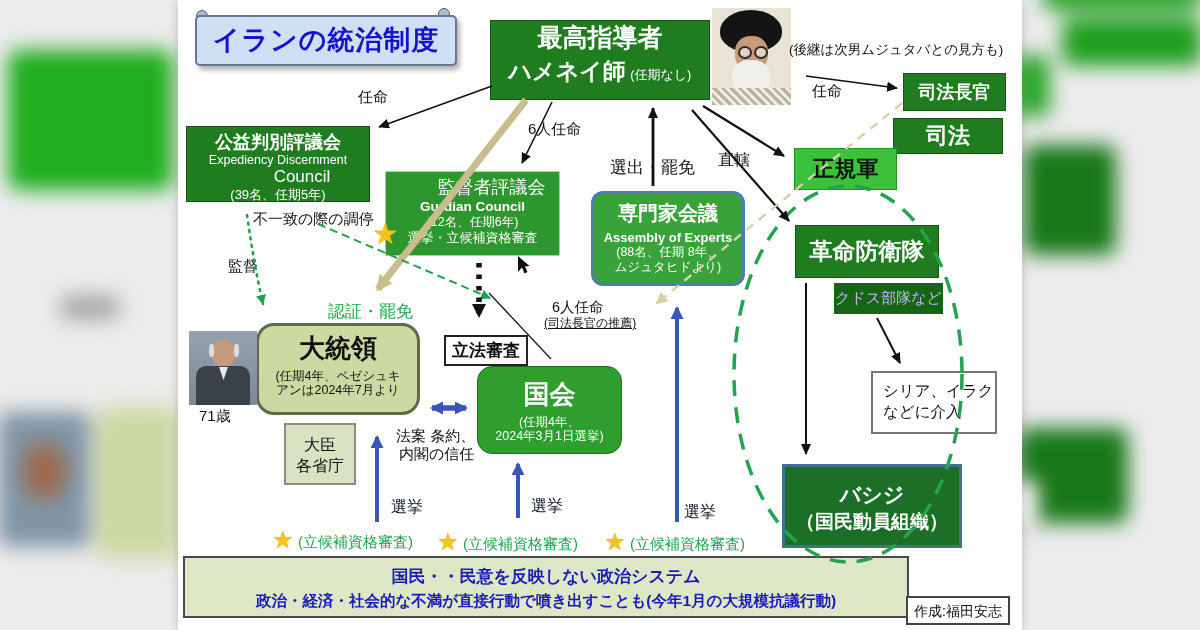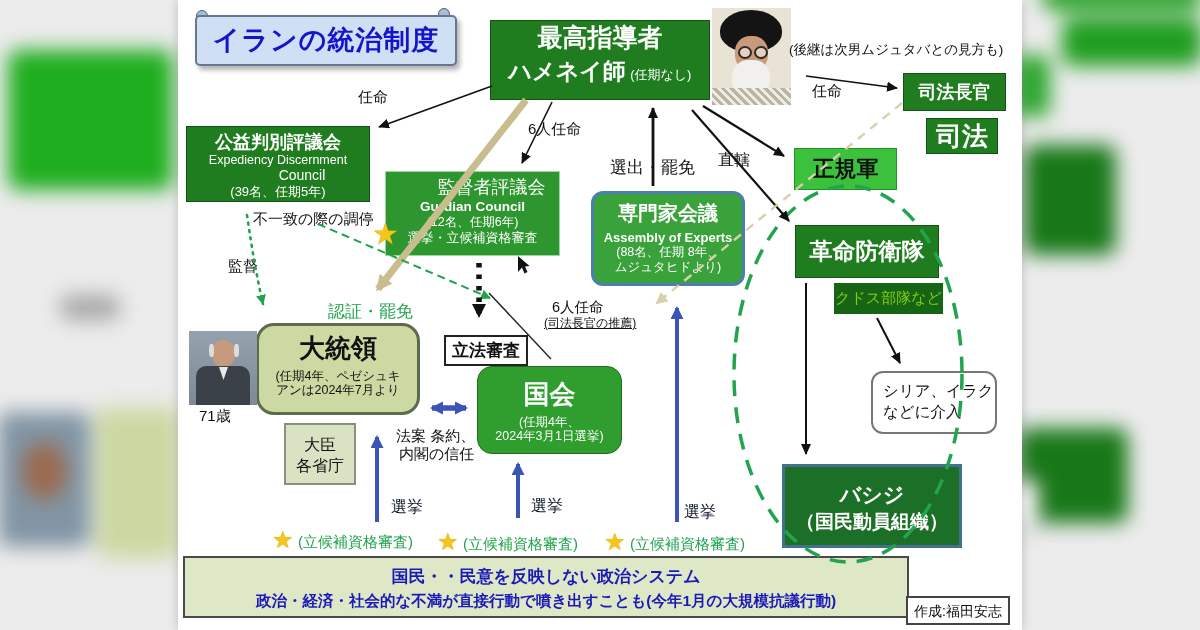--- a/index.html
+++ b/index.html
@@ -18,21 +18,21 @@
   .dkgreen{background:#1f7d1f;border:1px solid #135313;}
   .mdgreen{background:#2e962e;border:1px solid #9fd89f;}
   .brgreen{background:#3cc13c;border:1px solid #249124;color:#111;}
   .boxgreen{background:#3aa23a;border:3px solid #4d7fae;border-radius:12px;}
   .kokkai{background:#2f9e2f;border:1px solid #1c6e1c;border-radius:15px;}
   .olive{background:#ccd9a2;border:3px solid #5d6b4d;border-radius:18px;color:#111;}
   .minis{background:#d9e3c4;border:2px solid #8a8f82;color:#111;}
   .whitebox{background:#fff;border:2px solid #222;color:#111;}
   .syria{background:#fff;border:2px solid #777;color:#111;text-align:left;}
   .basij{background:#1c6f26;border:3px solid #44708e;}
-  .quds{background:#156515;border:none;color:#84cc16;}
+  .quds{background:#156515;border:none;color:#c4b5fd;}
   .banner{background:#cfe0f5;border:2px solid #66788f;border-radius:5px;
           box-shadow:3px 4px 5px rgba(0,0,0,.30);color:#1414cc;text-align:center;}
   .knob{position:absolute;width:10px;height:10px;border-radius:50%;
         background:#a9bdd8;border:1.5px solid #4f6076;}
   .lbl{position:absolute;color:#111;white-space:nowrap;line-height:1.15;}
   .green-lbl{color:#1fa34c;}
   .blue-lbl{color:#0f172a;}
   .star{position:absolute;color:#f6c51a;text-shadow:0 0 1px #b8860b;line-height:1;}
   .bbanner{background:#dfe8c6;border:2px solid #4a4a4a;color:#1a1ab8;text-align:center;
            box-sizing:border-box;}
@@ -109,29 +109,29 @@
     <div class="beard"></div>
     <div class="shawl"></div>
   </div>
 
   <div class="lbl" style="left:789px;top:42px;font-size:13.5px;z-index:4;">(後継は次男ムジュタバとの見方も)</div>
   <div class="lbl" style="left:812px;top:82px;font-size:15px;z-index:4;">任命</div>
 
   <div class="gbox dkgreen" style="left:903px;top:73px;width:103px;height:38px;line-height:36px;font-size:18px;font-weight:bold;z-index:4;">
     <span>司法長官</span>
   </div>
-  <div class="gbox dkgreen" style="left:926px;top:118px;width:72px;height:36px;line-height:34px;font-size:26px;font-weight:bold;z-index:4;">
+  <div class="gbox dkgreen" style="left:893px;top:118px;width:110px;height:36px;line-height:34px;font-size:22px;font-weight:bold;z-index:4;">
     <span>司法</span>
   </div>
 
   <div class="lbl" style="left:358px;top:88px;font-size:15px;z-index:4;">任命</div>
   <div class="gbox dkgreen" style="left:186px;top:126px;width:184px;height:76px;padding-top:3px;z-index:4;">
     <div style="font-size:18px;font-weight:bold;">公益判別評議会</div>
     <div style="font-size:12.5px;line-height:1.1;">Expediency Discernment</div>
-    <div style="font-size:14px;line-height:1.1;margin-left:48px;">Council</div>
+    <div style="font-size:17px;line-height:1.1;margin-left:48px;">Council</div>
     <div style="font-size:13px;">(39名、任期5年)</div>
   </div>
 
   <div class="lbl" style="left:528px;top:120px;font-size:15px;z-index:4;">6人任命</div>
   <div class="gbox mdgreen" style="left:385px;top:171px;width:175px;height:85px;padding-top:3px;z-index:4;">
     <div style="font-size:18px;font-weight:normal;margin-left:38px;">監督者評議会</div>
     <div style="font-size:13.5px;font-weight:bold;line-height:1.15;">Gurdian Council</div>
     <div style="font-size:12.5px;line-height:1.2;">(12名、任期6年)</div>
     <div style="font-size:13px;line-height:1.2;">選挙・立候補資格審査</div>
   </div>
@@ -199,21 +199,21 @@
   <div class="lbl blue-lbl" style="left:531px;top:497px;font-size:16px;z-index:4;">選挙</div>
   <div class="lbl blue-lbl" style="left:684px;top:503px;font-size:16px;z-index:4;">選挙</div>
 
   <div class="star" style="left:272px;top:528px;font-size:24px;z-index:4;">★</div>
   <div class="lbl green-lbl" style="left:298px;top:533px;font-size:15px;z-index:4;">(立候補資格審査)</div>
   <div class="star" style="left:437px;top:530px;font-size:24px;z-index:4;">★</div>
   <div class="lbl green-lbl" style="left:463px;top:535px;font-size:15px;z-index:4;">(立候補資格審査)</div>
   <div class="star" style="left:604px;top:530px;font-size:24px;z-index:4;">★</div>
   <div class="lbl green-lbl" style="left:630px;top:535px;font-size:15px;z-index:4;">(立候補資格審査)</div>
 
-  <div class="gbox syria" style="left:871px;top:371px;width:126px;height:63px;padding:8px 0 0 10px;z-index:4;border-radius:12px;">
+  <div class="gbox syria" style="left:871px;top:371px;width:126px;height:63px;padding:8px 0 0 10px;z-index:4;">
     <div style="font-size:15.5px;">シリア、イラク</div>
     <div style="font-size:15.5px;">などに介入</div>
   </div>
   <div class="gbox basij" style="left:782px;top:464px;width:180px;height:84px;padding-top:14px;z-index:4;">
     <div style="font-size:21px;font-weight:bold;">バシジ</div>
     <div style="font-size:19px;font-weight:bold;">（国民動員組織）</div>
   </div>
 
   <div class="gbox bbanner" style="left:183px;top:556px;width:726px;height:62px;padding-top:7px;z-index:4;">
     <div style="font-size:17px;font-weight:bold;">国民・・民意を反映しない政治システム</div>

